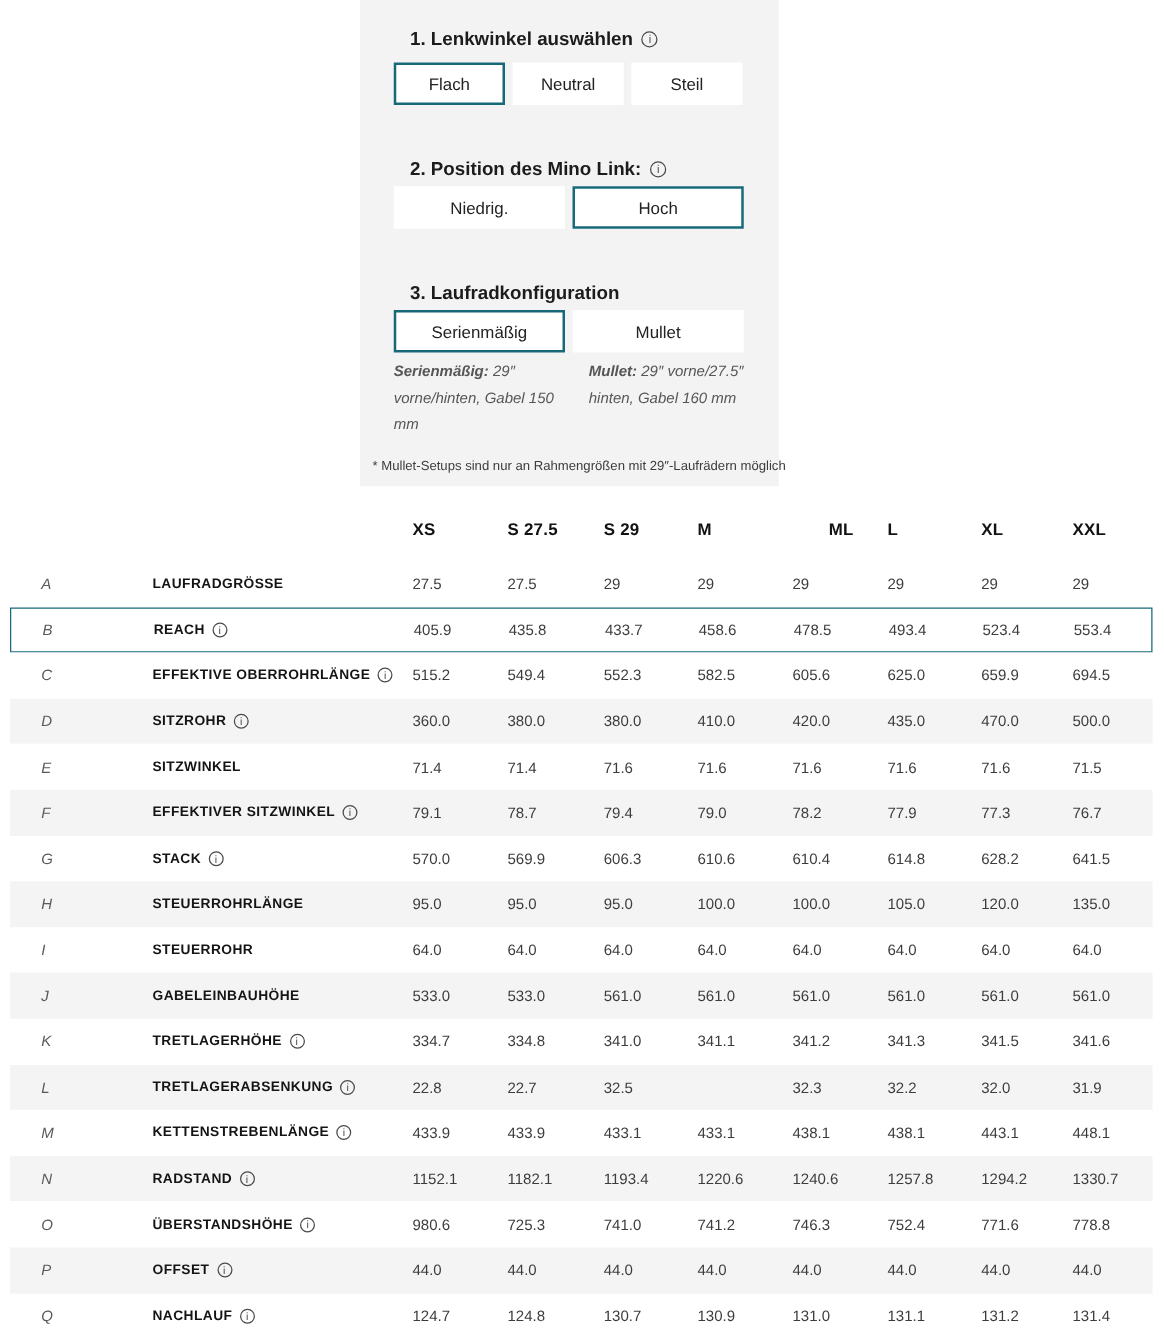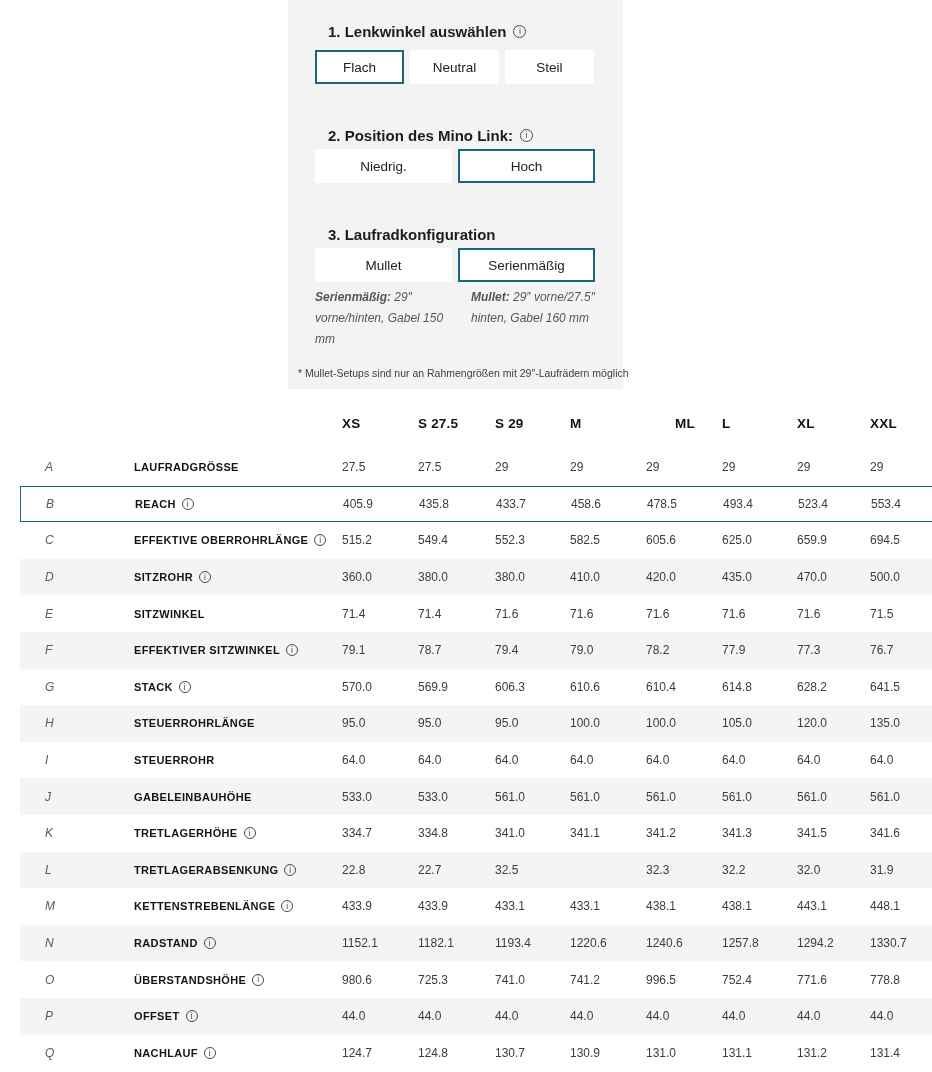--- a/index.html
+++ b/index.html
@@ -38,21 +38,21 @@
   .desc-col {
     width:142px; font-style:italic; font-size:12px; line-height:21px; color:#565656;
   }
   .desc-col b { font-weight:bold; }
   .cfg-footnote {
     position:absolute; left:10px; top:367px; font-size:10.5px; color:#3d3d3d;
     white-space:nowrap;
   }
 
   
-  .geo-table { position:absolute; left:12px; top:405px; width:792px; }
+  .geo-table { position:absolute; left:0; top:405px; width:792px; }
   .geo-header { position:relative; height:44px; }
   .geo-header .hcol {
     position:absolute; top:11px; font-size:13.5px; font-weight:bold; color:#121212;
     letter-spacing:0.2px; white-space:nowrap;
   }
   .geo-row {
     position:relative; height:36.6px; margin-left:8px; width:914px; background:#ffffff;
     cursor:pointer;
   }
   .geo-row.striped { background:#f4f4f4; }
@@ -93,22 +93,22 @@
   </h3>
   <div class="btn-row row23" style="top:149px;">
     <button class="opt-btn">Niedrig.</button>
     <button class="opt-btn selected">Hoch</button>
   </div>
 
   <h3 class="cfg-title" style="top:213px;">
     <span>3. Laufradkonfiguration</span>
   </h3>
   <div class="btn-row row23" style="top:248px;">
+    <button class="opt-btn selected">Serienmäßig</button>
     <button class="opt-btn">Mullet</button>
-    <button class="opt-btn selected">Serienmäßig</button>
   </div>
 
   <div class="desc-row">
     <div class="desc-col">
       <b>Serienmäßig:</b><span> 29″ vorne/hinten, Gabel 150 mm</span>
     </div>
     <div class="desc-col">
       <b>Mullet:</b><span> 29″ vorne/27.5″ hinten, Gabel 160 mm</span>
     </div>
   </div>
@@ -336,21 +336,21 @@
       <div class="geo-row">
         <span class="cell-letter">O</span>
         <span class="cell-label">
           <span>ÜBERSTANDSHÖHE</span>
           <span class="info-badge">i</span>
         </span>
         <span class="cell-val" style="left: 322px;">980.6</span>
         <span class="cell-val" style="left: 398px;">725.3</span>
         <span class="cell-val" style="left: 475px;">741.0</span>
         <span class="cell-val" style="left: 550px;">741.2</span>
-        <span class="cell-val" style="left: 626px;">996.5</span>
+        <span class="cell-val" style="left: 626px;">746.3</span>
         <span class="cell-val" style="left: 702px;">752.4</span>
         <span class="cell-val" style="left: 777px;">771.6</span>
         <span class="cell-val" style="left: 850px;">778.8</span>
       </div>
       <div class="geo-row striped">
         <span class="cell-letter">P</span>
         <span class="cell-label">
           <span>OFFSET</span>
           <span class="info-badge">i</span>
         </span>

